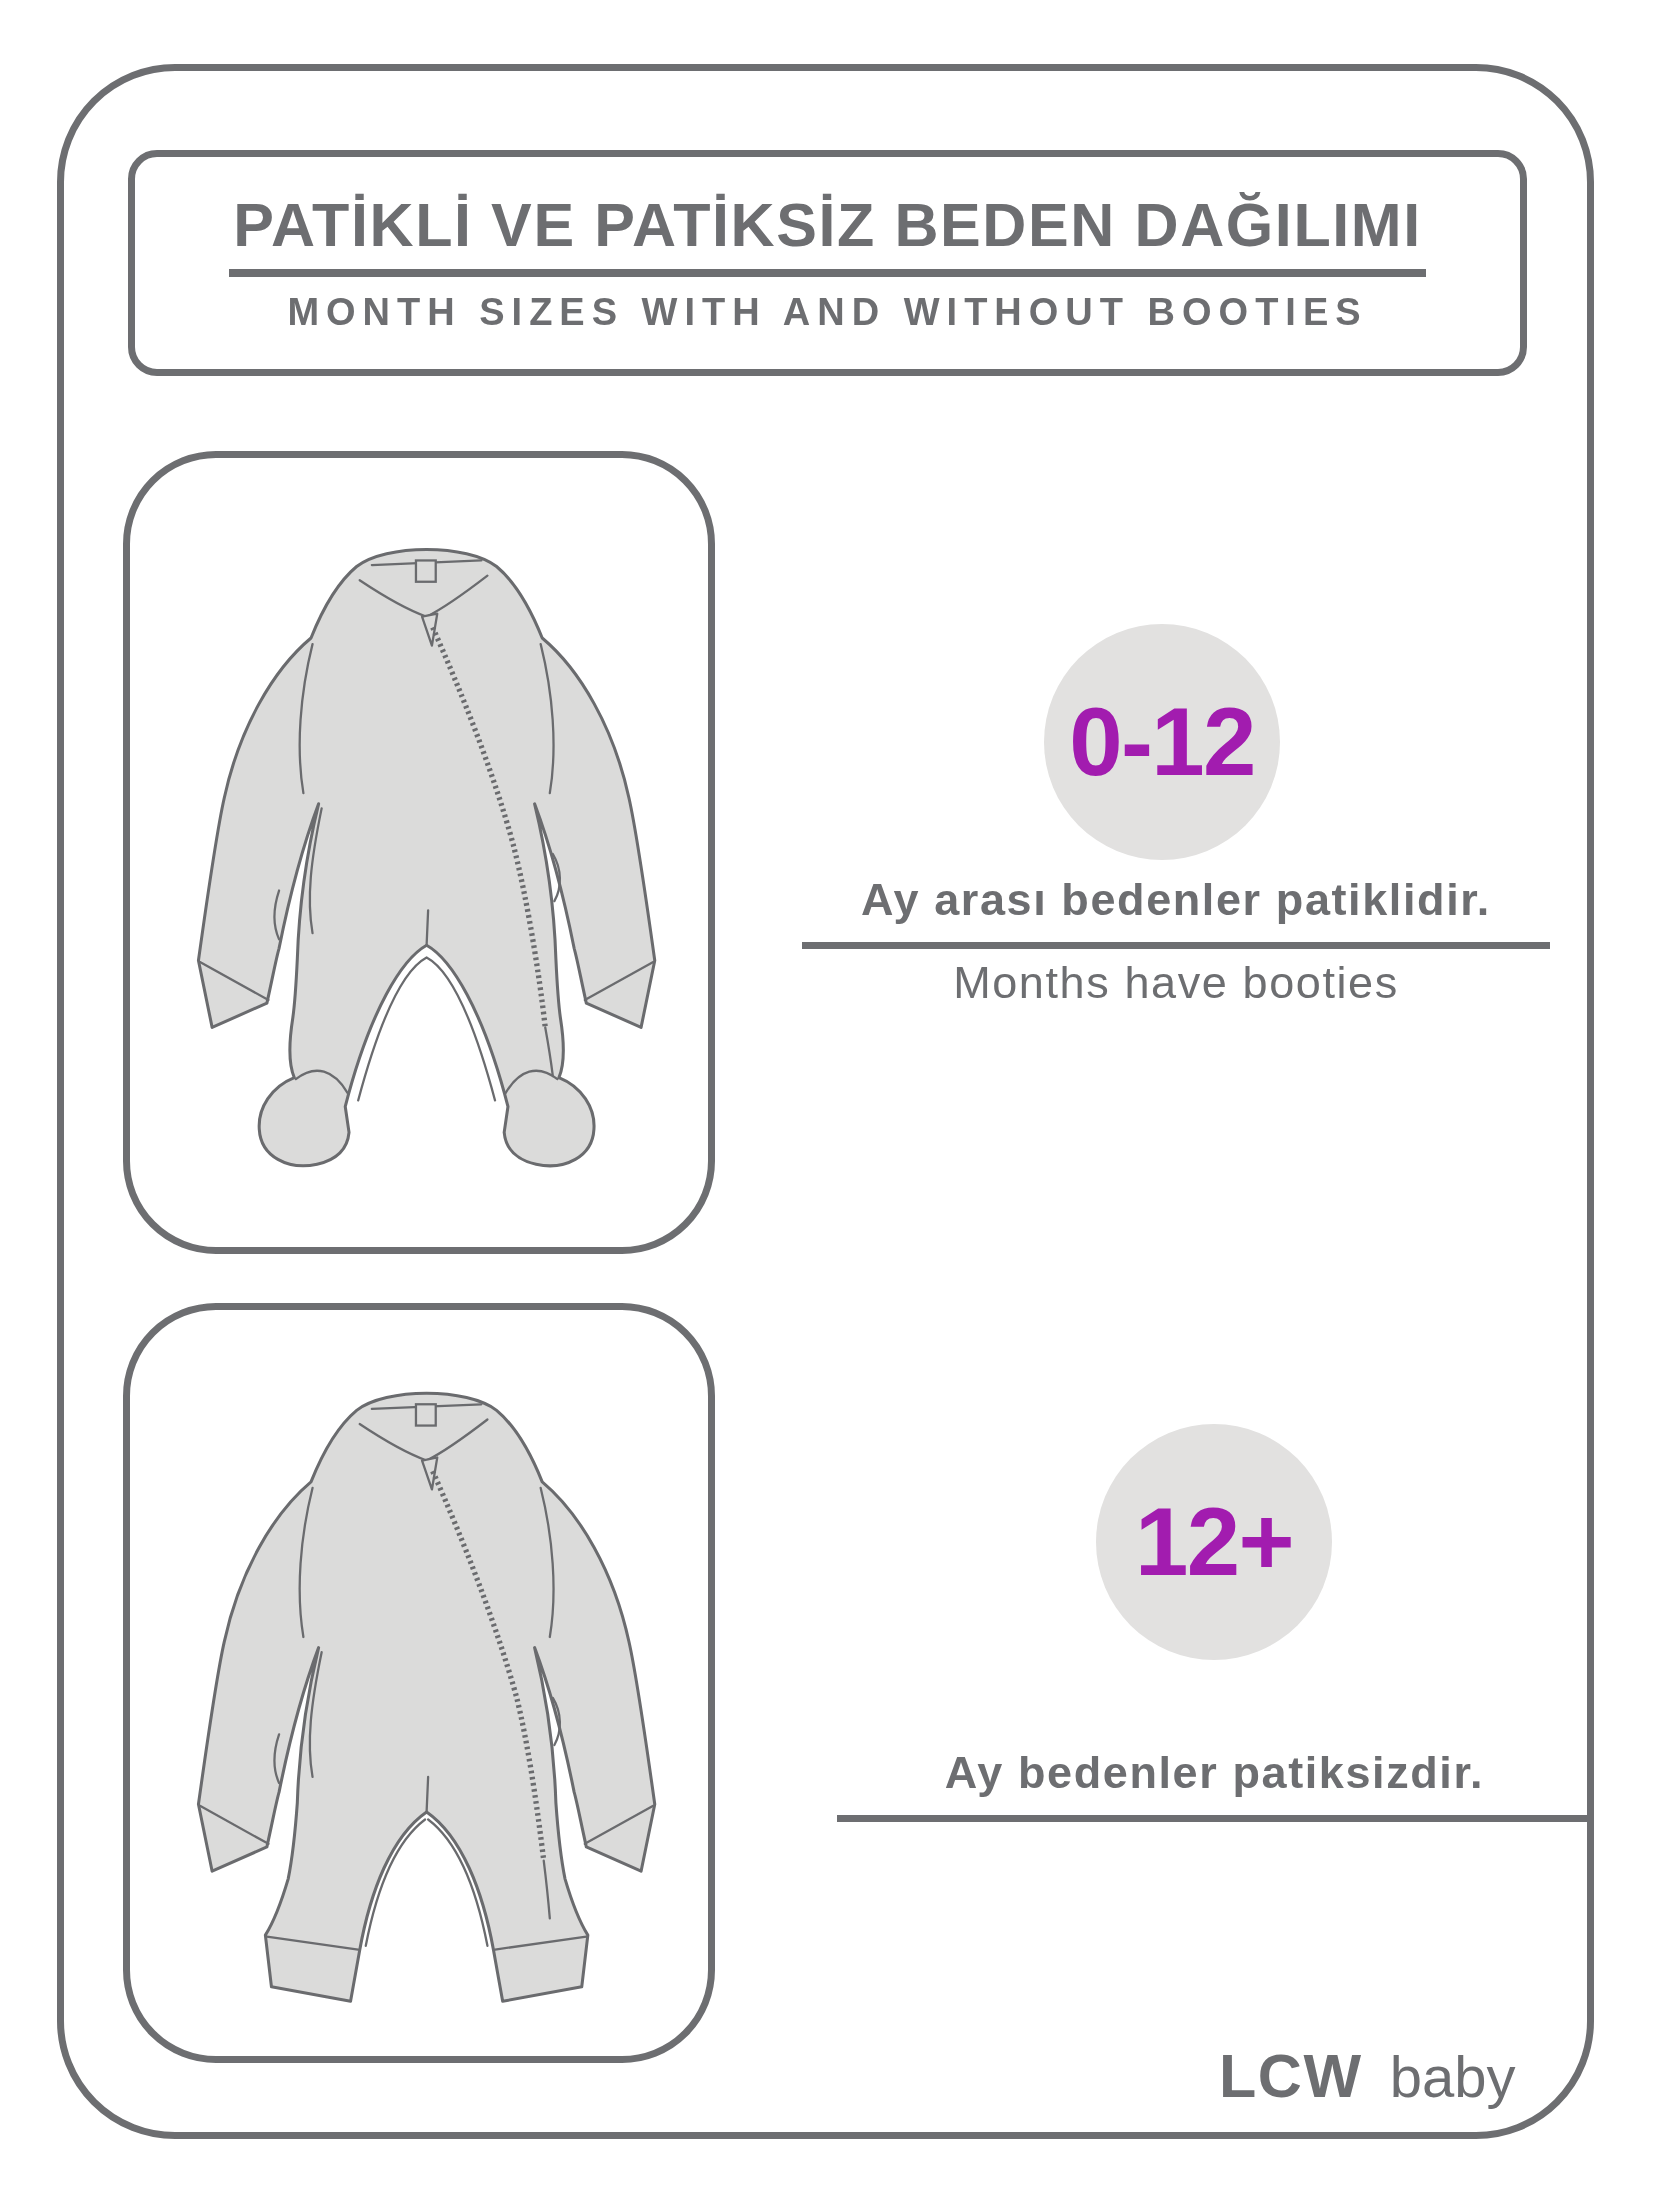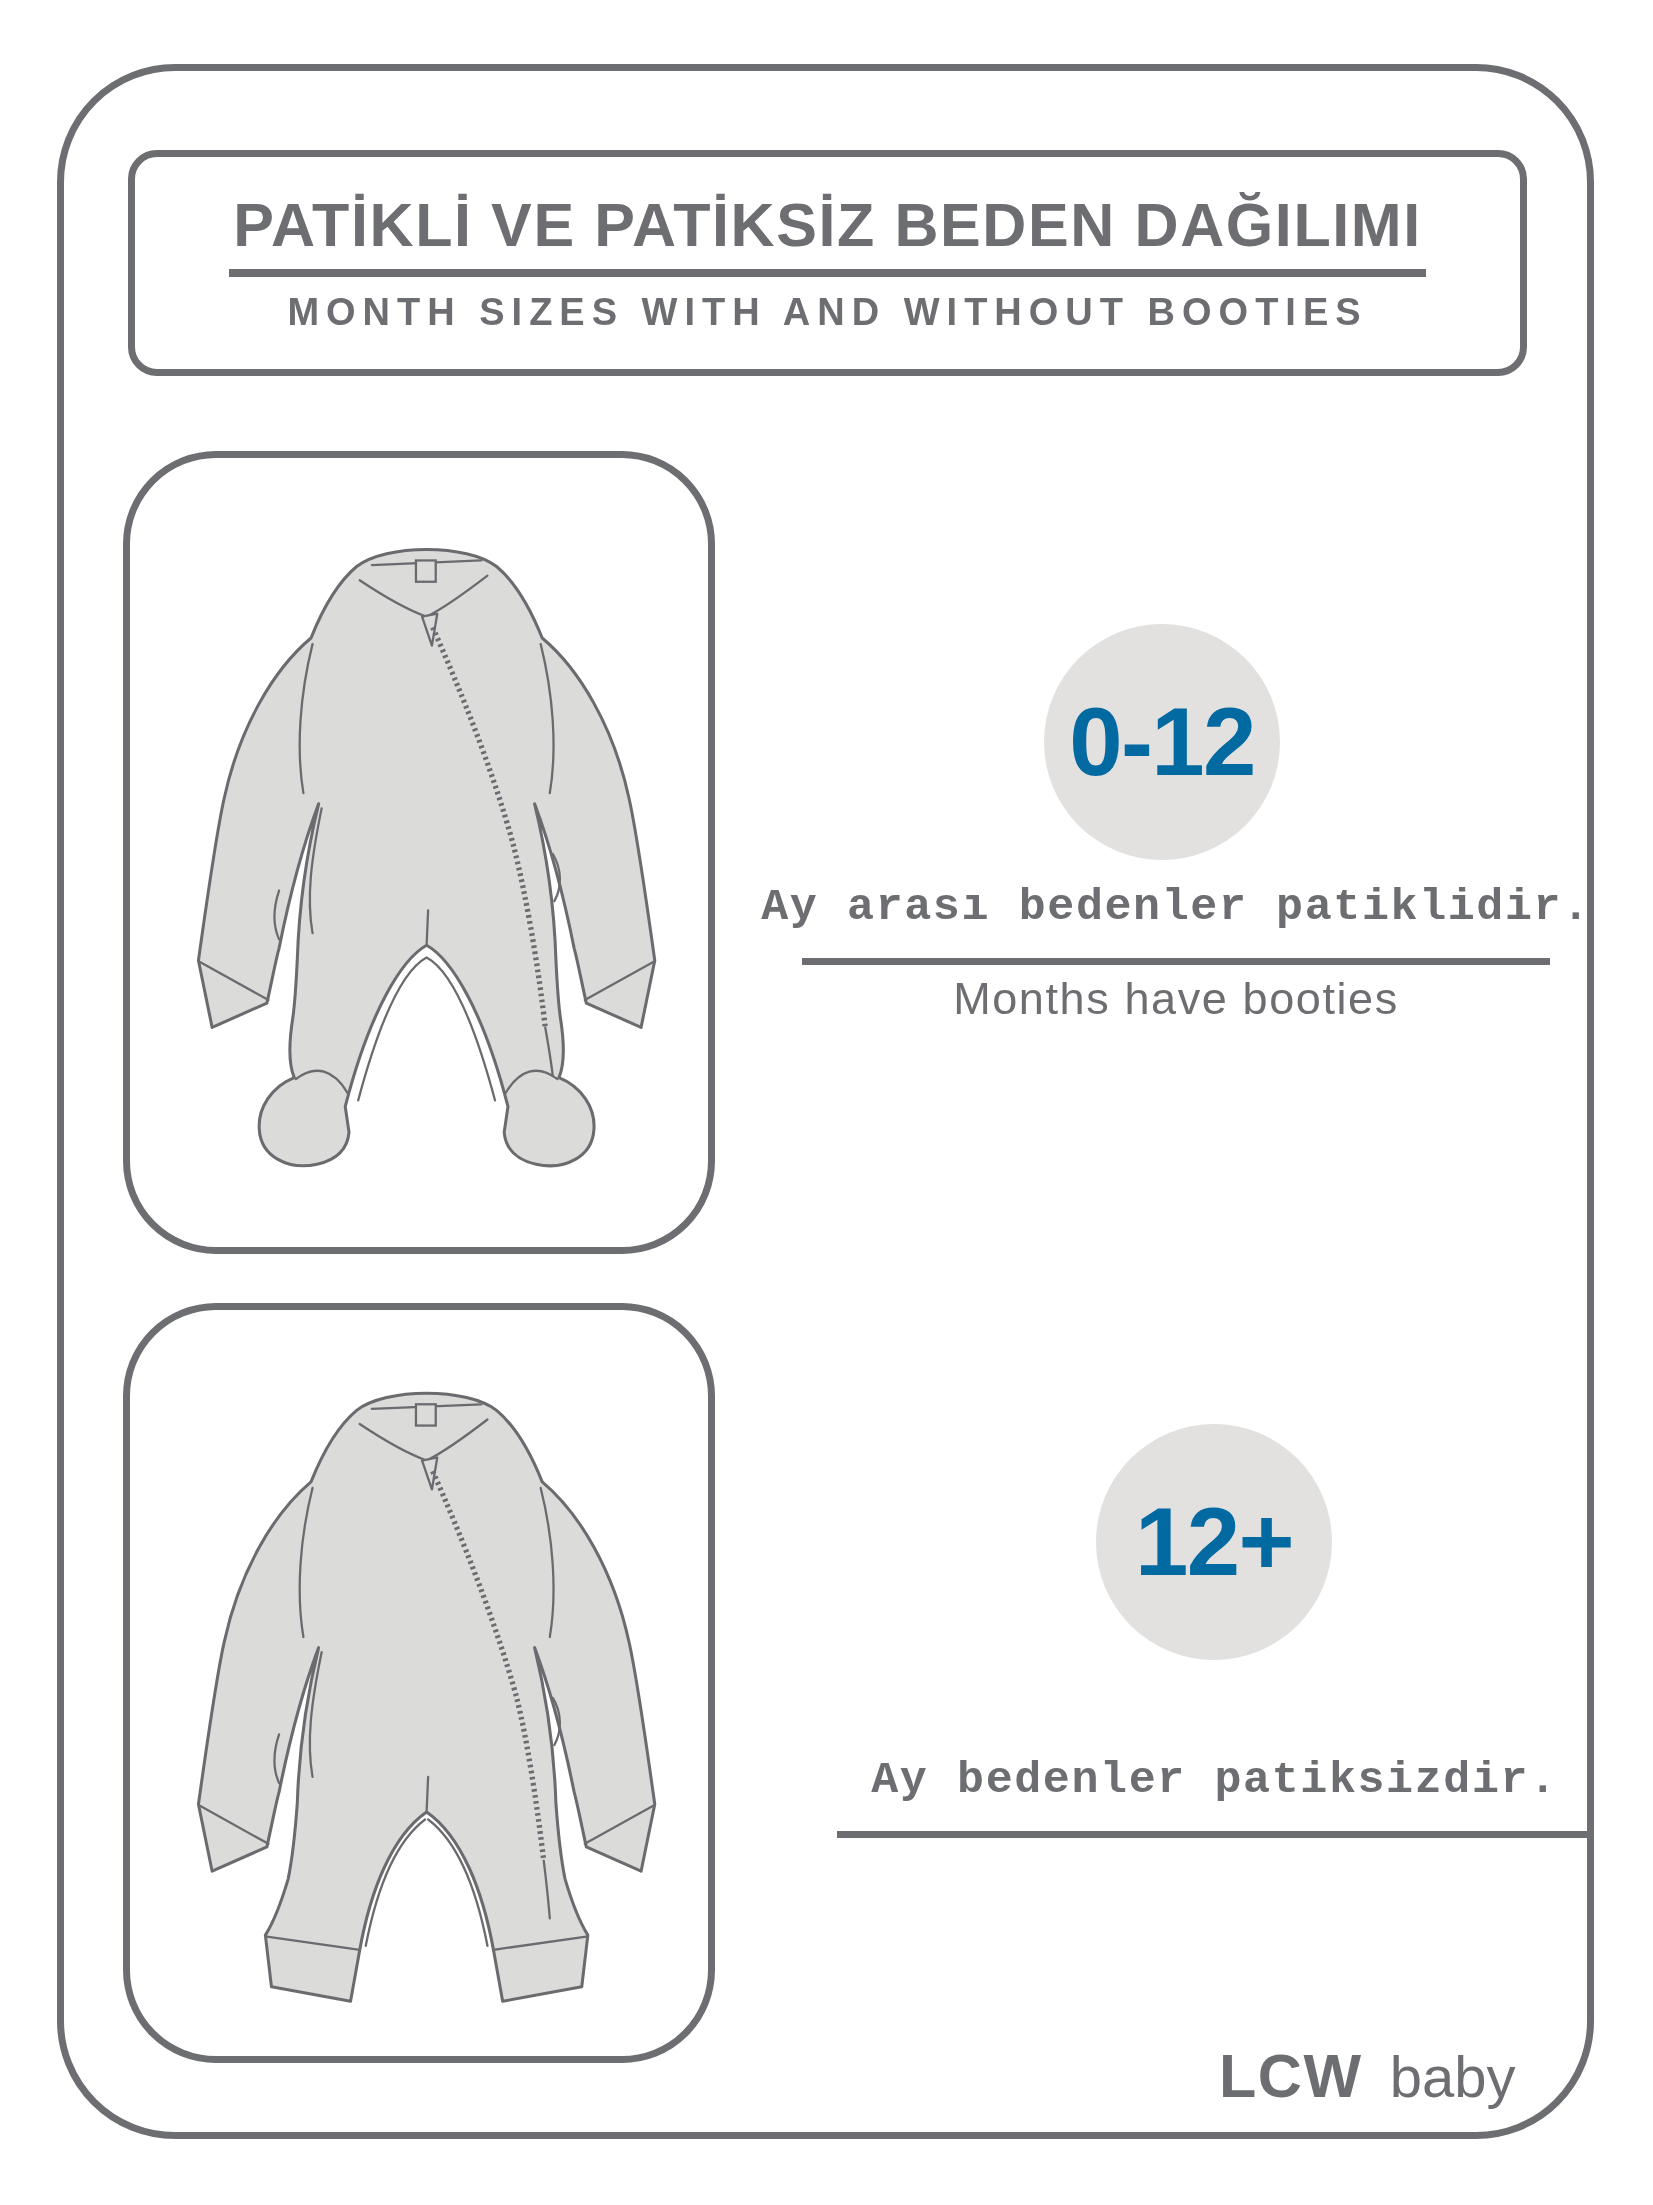--- a/index.html
+++ b/index.html
@@ -42,33 +42,32 @@
   .panel svg{width:100%;height:100%;display:block;}
 
   
   .badge{
     width:236px;height:236px;border-radius:50%;background:#e2e1e0;
     display:flex;align-items:center;justify-content:center;
   }
   .badge-1{left:1044px;top:624px;}
   .badge-2{left:1096px;top:1424px;}
   .badge span{
-    font-size:96px;font-weight:700;letter-spacing:-1.6px;color:#0369a1;line-height:1;
+    font-size:96px;font-weight:700;letter-spacing:-1.6px;color:#a21caf;line-height:1;
   }
 
   
   .info{
     display:flex;flex-direction:column;align-items:center;
   }
   .info-1{left:802px;top:869px;width:748px;}
   .info-2{left:837px;top:1742px;width:755px;}
   .info .tr{
-    font-size:45px;font-weight:700;letter-spacing:1.6px;line-height:1;margin:16px;
+    font-size:45px;font-weight:700;letter-spacing:1.6px;line-height:1;margin:8px;
     white-space:nowrap;
-    font-family:Liberation Mono, monospace;
   }
   .info .rule{
     width:100%;height:7px;background:#6d6e71;margin:11.8px 0 11px 0;
   }
   .info .en{
     font-size:45px;font-weight:400;letter-spacing:1.6px;line-height:1;margin:0;
     white-space:nowrap;
   }
 
   

